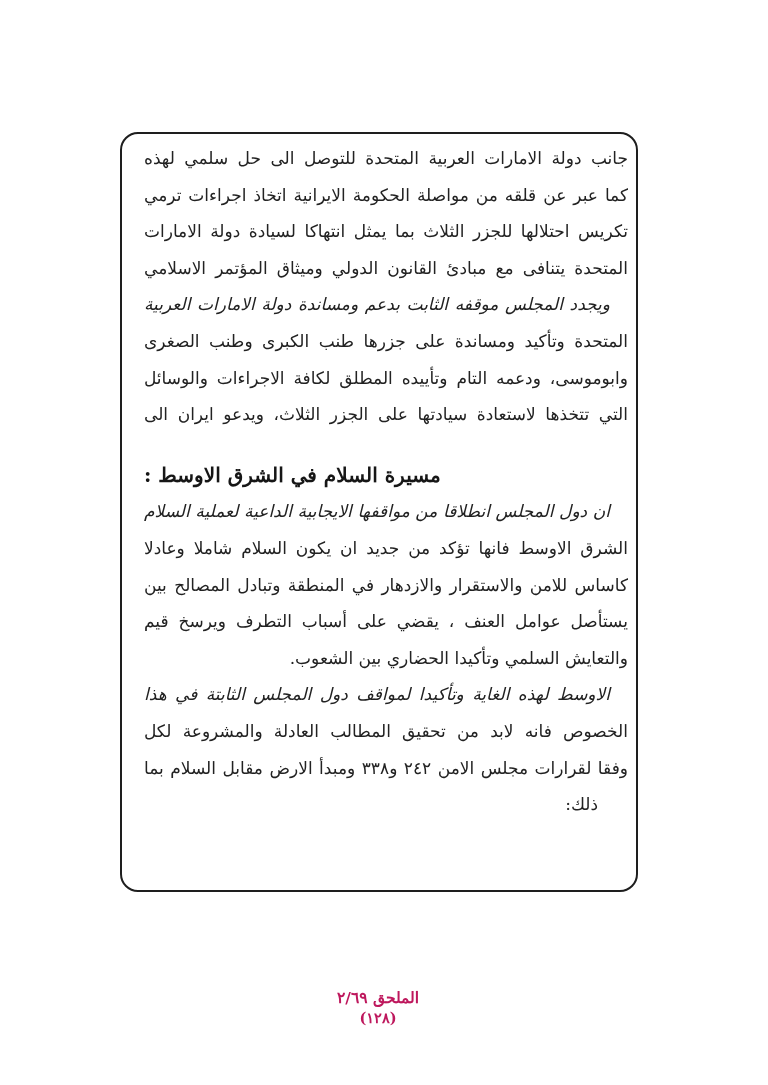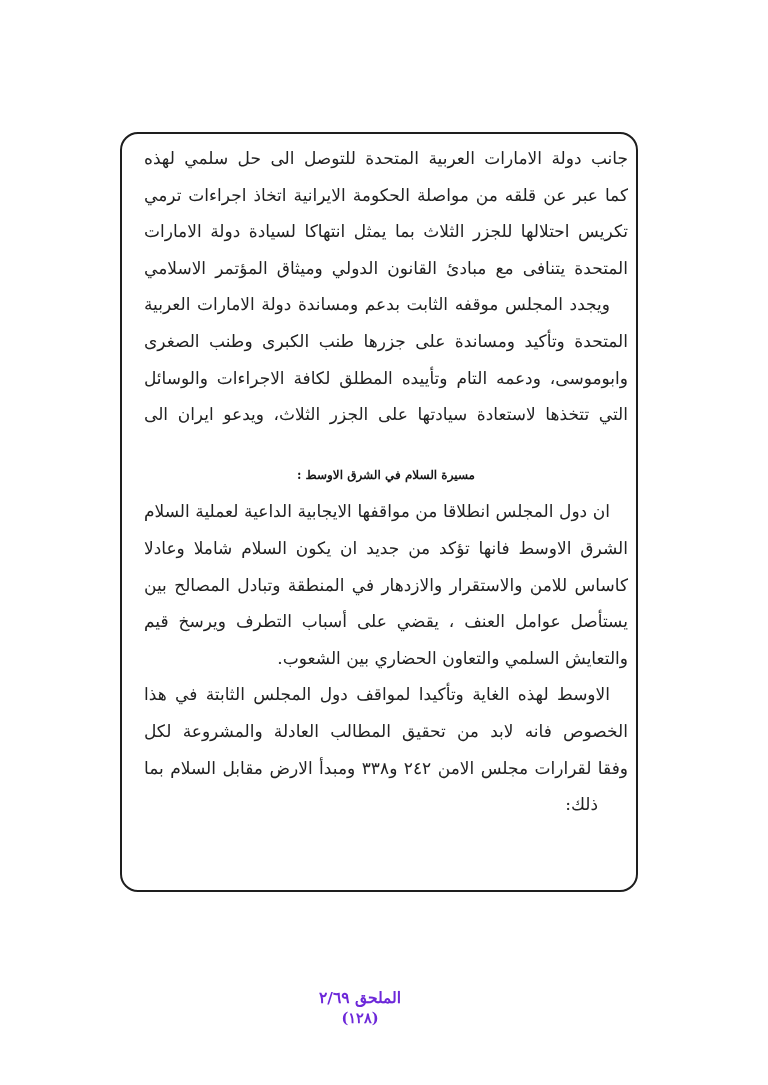--- a/index.html
+++ b/index.html
@@ -29,33 +29,33 @@
   }
   .line{
     line-height:36.6px;
     height:36.6px;
     text-align:justify;
     text-align-last:justify;
     white-space:normal;
     overflow:hidden;
   }
   .line.end{ text-align-last:right; }
-  .line.indent{ padding-right:18px; }
+  .line.indent{ padding-right:18px;font-style:italic; }
   .line.short-indent{ padding-right:30px; }
   .heading{
     margin:24px 0 0 0;
     line-height:36.6px;height:36.6px;
-    font-size:12px;font-weight:bold;
-    text-align:center;
+    font-size:20px;font-weight:bold;
+    text-align:left;
     color:#161616;
   }
   .footer{
-    position:absolute;left:265px;top:988px;width:190px;
+    position:absolute;left:283px;top:988px;width:190px;
     direction:rtl;text-align:center;
-    color:#6d28d9;
+    color:#be185d;
   }
   .footer .annex{
     font-weight:bold;font-size:15.5px;line-height:20px;
   }
   .footer .pagenum{
     font-weight:bold;font-size:14.5px;line-height:20px;
   }
 </style>
 </head>
 <body>
@@ -74,21 +74,21 @@
       <div class="line">المتحدة وتأكيد ومساندة على جزرها طنب الكبرى وطنب الصغرى</div>
       <div class="line">وابوموسى، ودعمه التام وتأييده المطلق لكافة الاجراءات والوسائل السلمية</div>
       <div class="line">التي تتخذها لاستعادة سيادتها على الجزر الثلاث، ويدعو ايران الى القبول</div>
 
       <h2 class="heading">مسيرة السلام في الشرق الاوسط :</h2>
 
       <div class="line indent">ان دول المجلس انطلاقا من مواقفها الايجابية الداعية لعملية السلام في</div>
       <div class="line">الشرق الاوسط فانها تؤكد من جديد ان يكون السلام شاملا وعادلا ودائما</div>
       <div class="line">كاساس للامن والاستقرار والازدهار في المنطقة وتبادل المصالح بين دولها، وبما</div>
       <div class="line">يستأصل عوامل العنف ، يقضي على أسباب التطرف ويرسخ قيم التسامح</div>
-      <div class="line end">والتعايش السلمي والتعاون الحضاري بين الشعوب.</div>
+      <div class="line end">والتعايش السلمي وتأكيدا الحضاري بين الشعوب.</div>
 
       <div class="line indent">الاوسط لهذه الغاية وتأكيدا لمواقف دول المجلس الثابتة في هذا</div>
       <div class="line">الخصوص فانه لابد من تحقيق المطالب العادلة والمشروعة لكل الاطراف،</div>
       <div class="line">وفقا لقرارات مجلس الامن ٢٤٢ و٣٣٨ ومبدأ الارض مقابل السلام بما في</div>
       <div class="line end short-indent">ذلك:</div>
 
     </div>
   </div>
 
   <div class="footer">

